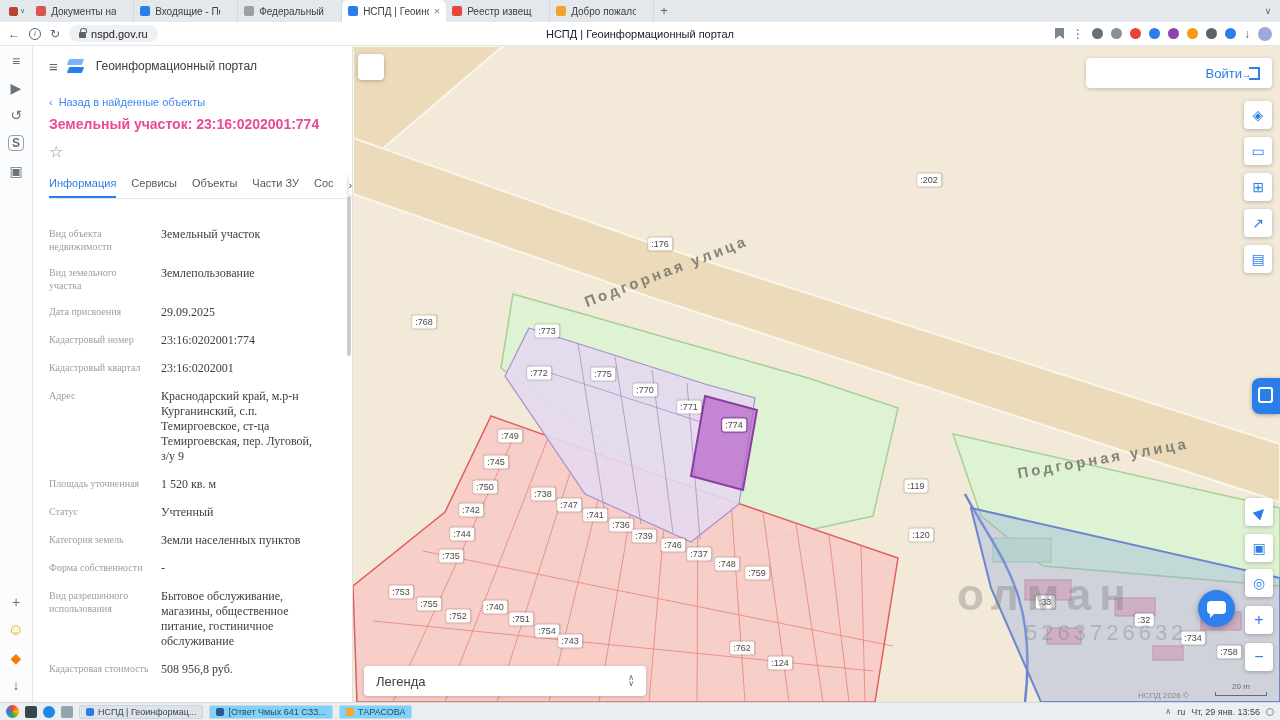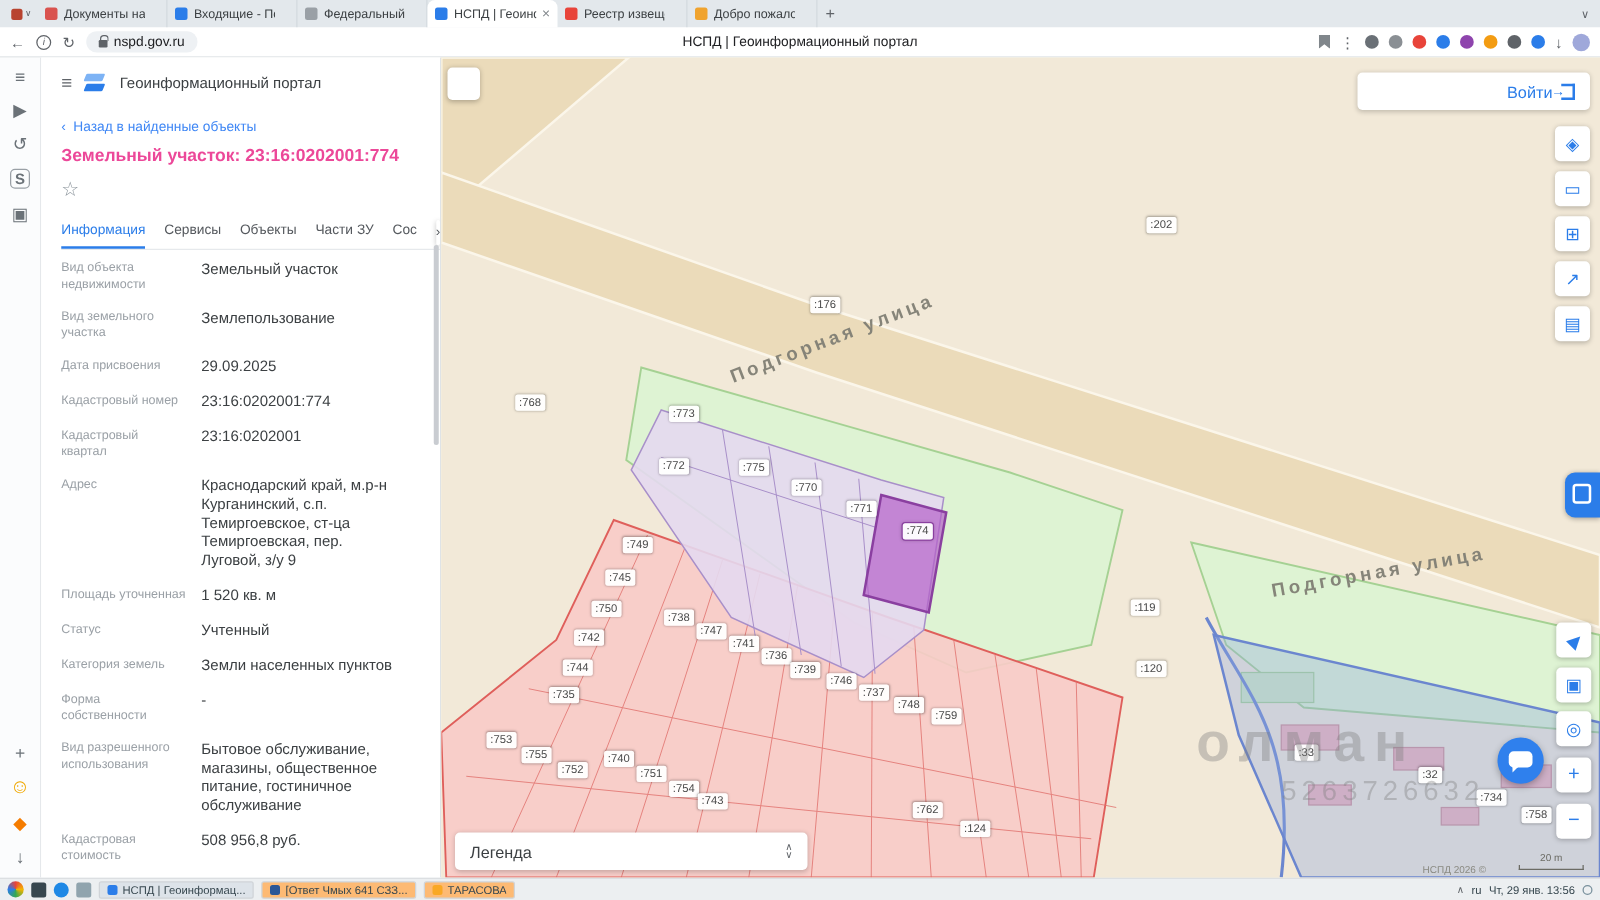--- a/index.html
+++ b/index.html
@@ -56,21 +56,21 @@
   .p-logo i:first-child { top:1px; background:#7db3f5; }
   .p-logo i:last-child { top:9px; }
   .p-brand { font-size:12px; font-weight:normal; color:#3c4043; }
   .back-link { display:flex; align-items:center; gap:6px; color:#3f87f5; font-size:11px; margin:10px 0 8px; cursor:pointer; }
   .obj-title { font-size:14px; font-weight:bold; color:#ec4899; margin:6px 0 10px; }
   .fav-star { font-size:16px; color:#8f989f; margin:2px 0 10px; cursor:pointer; width:18px; }
   .ptabs { display:flex; align-items:flex-end; gap:15px; border-bottom:1px solid #e6e9ec; padding-right:10px; }
   .ptab { font-size:11px; color:#55595e; padding:6px 0 7px; cursor:pointer; white-space:nowrap; border-bottom:2px solid transparent; }
   .ptab.active { color:#2b7de9; border-bottom-color:#2b7de9; }
   .ptab-more { margin-left:auto; width:16px; height:20px; background:#fff; box-shadow:0 1px 4px rgba(0,0,0,.25); border-radius:2px; text-align:center; line-height:20px; font-size:11px; color:#55595e; cursor:pointer; align-self:center; }
-  .fields { margin-top:8px; padding-right:30px; }
+  .fields { margin-top:28px; padding-right:30px;font-family:Liberation Serif, serif; }
   .frow { display:grid; grid-template-columns:100px 1fr; column-gap:12px; margin-bottom:13px; }
   .flabel { font-size:10px; color:#9aa0a6; line-height:13px; }
   .fvalue { font-size:12px; color:#3c4043; line-height:15px; }
   .pscroll { position:absolute; right:1px; top:150px; width:4px; height:160px; background:#c9ccd1; border-radius:2px; cursor:pointer; }
 
   
   .map { position:relative; flex:1; overflow:hidden; background:#f2e9d8; }
   .map-svg { position:absolute; left:0; top:0; width:927px; height:656px; }
   .street-label { position:absolute; transform:translate(-50%,-50%); font-size:15px; font-weight:bold; color:rgba(128,126,116,.95); letter-spacing:3px; white-space:nowrap; }
   .parcel-badge { position:absolute; transform:translate(-50%,-50%); background:rgba(255,255,255,.95); border-radius:2px; padding:0 3px; font-size:9px; line-height:13px; color:#4a4a4a; box-shadow:0 0 2px rgba(0,0,0,.35); cursor:pointer; white-space:nowrap; }
@@ -95,21 +95,21 @@
   .scalebar .bar { height:4px; border:1px solid #6b6b64; border-top:none; margin-top:1px; }
   .watermark { position:absolute; left:604px; top:524px; color:rgba(125,125,125,.38); pointer-events:none; }
   .watermark .w1 { font-size:44px; font-weight:bold; letter-spacing:8px; }
   .watermark .w2 { font-size:22px; letter-spacing:4px; margin-left:68px; }
 
   
   .taskbar { height:18px; background:#eceff1; border-top:1px solid #d6dadd; display:flex; align-items:center; gap:6px; padding:0 6px; }
   .tb-start { width:13px; height:13px; border-radius:50%; background:conic-gradient(#e8443a,#f5b400,#34a853,#2b7de9,#e8443a); cursor:pointer; flex:0 0 auto; }
   .tb-ico { width:12px; height:12px; border-radius:2px; cursor:pointer; flex:0 0 auto; }
   .tb-ico.round { border-radius:50%; }
-  .tb-item { display:flex; align-items:center; gap:4px; height:14px; background:#fdba74; border:1px solid #d0d4d8; border-radius:2px; padding:0 6px; font-size:9px; color:#37474f; max-width:130px; cursor:pointer; }
+  .tb-item { display:flex; align-items:center; gap:4px; height:14px; background:#7dd3fc; border:1px solid #d0d4d8; border-radius:2px; padding:0 6px; font-size:9px; color:#37474f; max-width:130px; cursor:pointer; }
   .tb-item.active { background:#dde3e9; }
   .tb-fav { width:8px; height:8px; border-radius:2px; flex:0 0 auto; }
   .tb-label { white-space:nowrap; overflow:hidden; }
   .tb-spacer { flex:1; }
   .tb-chev { font-size:8px; color:#5f6368; cursor:pointer; }
   .tb-lang { font-size:9px; color:#37474f; cursor:pointer; }
   .tb-time { font-size:9px; color:#37474f; white-space:nowrap; }
   .tb-bell { width:8px; height:8px; border-radius:50%; border:1px solid #78909c; cursor:pointer; }
 </style>
 </head>

